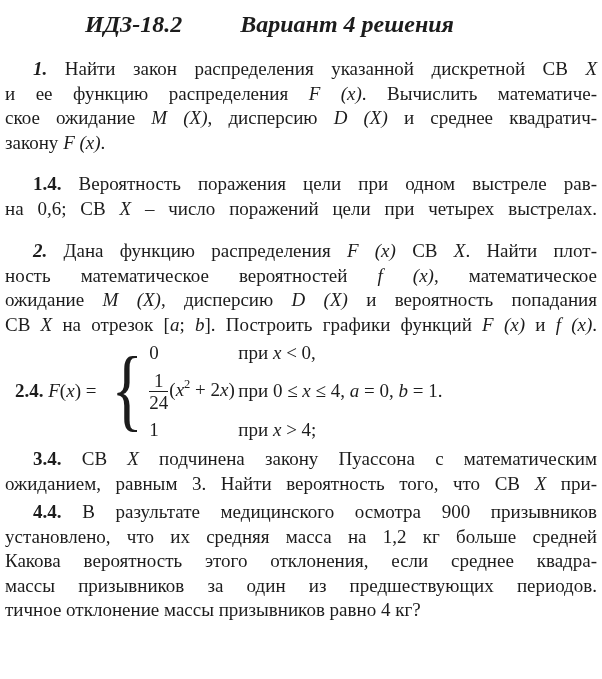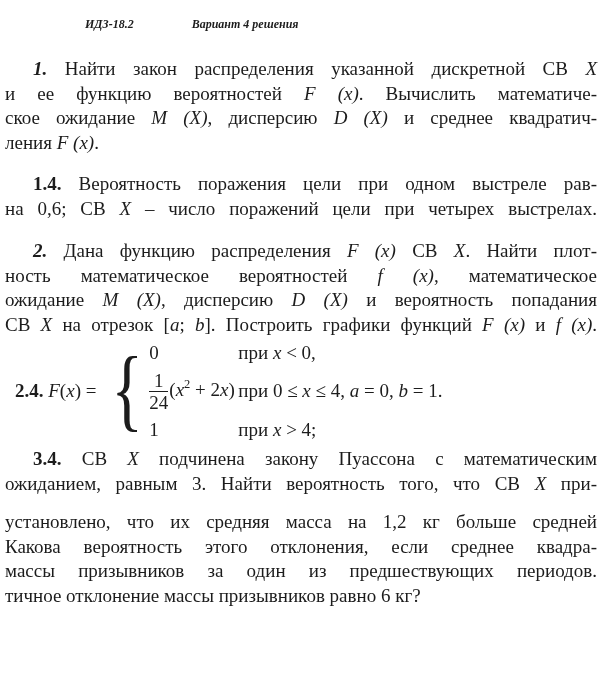--- a/index.html
+++ b/index.html
@@ -8,21 +8,21 @@
     background: #ffffff;
     color: #1c1c1c;
     font-family: "Liberation Serif", serif;
     font-size: 19px;
     overflow: hidden;
   }
   .page { padding: 12px 5px 0 5px; }
 
   
   .title-row {
-    font-size: 12px;
+    font-size: 24px;
     font-weight: bold;
     font-style: italic;
     margin-left: 80px;
     margin-bottom: 20px;
     line-height: 25px;
     white-space: nowrap;
   }
   .title-row .gap { display: inline-block; width: 58px; }
 
   
@@ -36,21 +36,21 @@
 
   .it   { font-style: italic; }
   .bd   { font-weight: bold; }
   .bdit { font-weight: bold; font-style: italic; }
   .sup  { font-size: 12.5px; vertical-align: 8px; }
 
   
   [data-name="problem-1"]   { margin-bottom: 17px; }
   [data-name="problem-1-4"] { margin-bottom: 18px; }
   [data-name="problem-2"]   { margin-bottom: 2px; }
-  [data-name="problem-3-4"] { margin-bottom: 14px; }
+  [data-name="problem-3-4"] { margin-bottom: 4px; }
 
   
   .formula {
     display: flex;
     align-items: center;
     margin: 0 0 4px 10px;
     height: 104px;
   }
   .f-lhs { white-space: pre; }
   .f-label { font-weight: bold; }
@@ -81,23 +81,23 @@
 
 <div class="page" data-name="document-page">
 
   <div class="title-row" data-name="page-title">
     <span data-name="title-course-code">ИДЗ-18.2</span><span class="gap" data-name="title-gap"></span><span data-name="title-variant">Вариант 4 решения</span>
   </div>
 
   <div data-name="document-body-before">
       <div class="para" data-name="problem-1">
         <div class="line j ind" data-name="text-line"><span class="bdit">1.</span><span> Найти закон распределения указанной дискретной СВ </span><span class="it">X</span></div>
-        <div class="line j" data-name="text-line"><span>и ее функцию вероятностей </span><span class="it">F (x)</span><span>. Вычислить математиче-</span></div>
+        <div class="line j" data-name="text-line"><span>и ее функцию распределения </span><span class="it">F (x)</span><span>. Вычислить математиче-</span></div>
         <div class="line j" data-name="text-line"><span>ское ожидание </span><span class="it">M (X)</span><span>, дисперсию </span><span class="it">D (X)</span><span> и среднее квадратич-</span></div>
-        <div class="line" data-name="text-line"><span>ления </span><span class="it">F (x)</span><span>.</span></div>
+        <div class="line" data-name="text-line"><span>закону </span><span class="it">F (x)</span><span>.</span></div>
       </div>
       <div class="para" data-name="problem-1-4">
         <div class="line j ind" data-name="text-line"><span class="bd">1.4.</span><span> Вероятность поражения цели при одном выстреле рав-</span></div>
         <div class="line j" data-name="text-line"><span>на 0,6; СВ </span><span class="it">X</span><span> – число поражений цели при четырех выстрелах.</span></div>
       </div>
       <div class="para" data-name="problem-2">
         <div class="line j ind" data-name="text-line"><span class="bdit">2.</span><span> Дана функцию распределения </span><span class="it">F (x)</span><span> СВ </span><span class="it">X</span><span>. Найти плот-</span></div>
         <div class="line j" data-name="text-line"><span>ность математическое вероятностей </span><span class="it">f (x)</span><span>, математическое</span></div>
         <div class="line j" data-name="text-line"><span>ожидание </span><span class="it">M (X)</span><span>, дисперсию </span><span class="it">D (X)</span><span> и вероятность попадания</span></div>
         <div class="line j" data-name="text-line"><span>СВ </span><span class="it">X</span><span> на отрезок [</span><span class="it">a</span><span>; </span><span class="it">b</span><span>]. Построить графики функций </span><span class="it">F (x)</span><span> и </span><span class="it">f (x)</span><span>.</span></div>
@@ -122,20 +122,21 @@
       </div>
     </div>
   </div>
 
   <div data-name="document-body-after">
       <div class="para" data-name="problem-3-4">
         <div class="line j ind" data-name="text-line"><span class="bd">3.4.</span><span> СВ </span><span class="it">X</span><span> подчинена закону Пуассона с математическим</span></div>
         <div class="line j" data-name="text-line"><span>ожиданием, равным 3. Найти вероятность того, что СВ </span><span class="it">X</span><span> при-</span></div>
       </div>
       <div class="para" data-name="problem-4-4">
+        <div class="line j ind" data-name="text-line"><span class="bd">4.4.</span><span> В разультате медицинского осмотра 900 призывников</span></div>
         <div class="line j" data-name="text-line"><span>установлено, что их средняя масса на 1,2 кг больше средней</span></div>
         <div class="line j" data-name="text-line"><span>Какова вероятность этого отклонения, если среднее квадра-</span></div>
         <div class="line j" data-name="text-line"><span>массы призывников за один из предшествующих периодов.</span></div>
-        <div class="line" data-name="text-line"><span>тичное отклонение массы призывников равно 6 кг?</span></div>
+        <div class="line" data-name="text-line"><span>тичное отклонение массы призывников равно 4 кг?</span></div>
       </div>
     </div>
 
 </div>
 
 </body></html>

